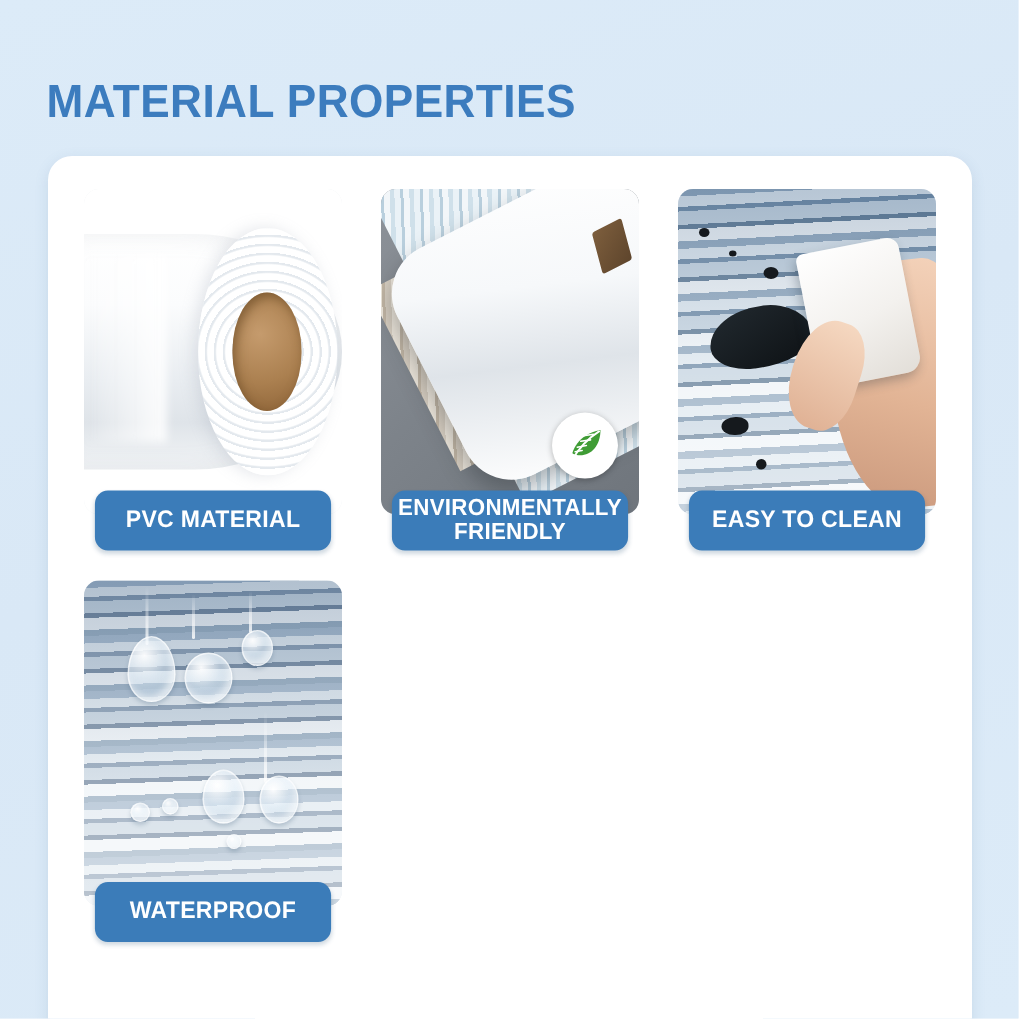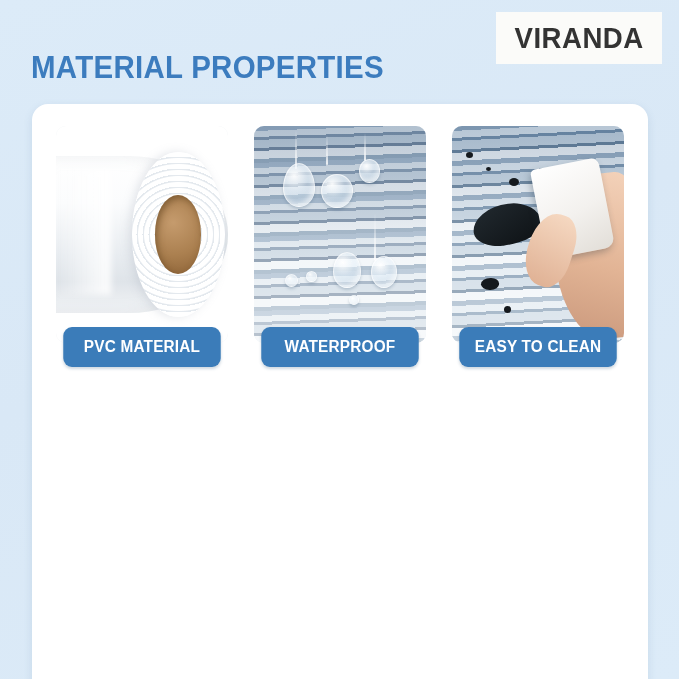--- a/index.html
+++ b/index.html
@@ -504,74 +504,94 @@
     height: 88%;
     box-shadow: inset 0 0 14px rgba(80,70,65,0.12);
     pointer-events: none;
   }
 </style>
 </head>
 <body>
 
 <div id="root">
 
-  <div class="brand-box">
-    <span class="brand-text">VIRANDA</span>
-  </div>
 
   <div class="page-title">MATERIAL PROPERTIES</div>
 
   <div class="card">
     <div class="grid">
 
       <div class="feature">
         <div class="thumb">
           <div class="pvc-bg">
             <div class="pvc-roll-body"></div>
             <div class="pvc-sheen"></div>
             <div class="pvc-rings"></div>
             <div class="pvc-core"></div>
           </div>
         </div>
         <div class="label">PVC MATERIAL</div>
       </div>
 
-
+      <div class="feature">
+        <div class="thumb">
+          <div class="env-bg">
+            <div class="env-print"></div>
+            <div class="env-print-warm"></div>
+            <div class="env-roll"></div>
+            <div class="env-roll-end"></div>
+            <div class="leaf-badge">
+              <svg width="30" height="30" viewBox="0 0 32 32" aria-hidden="true">
+                <path d="M27 5c0 11-6.5 18-14.5 18C9 23 7 21.5 7 21.5S10 8 27 5z" fill="#3f9c35"></path>
+                <path d="M26 6C18 11 12 17 6.5 27" stroke="#ffffff" stroke-width="1.4" fill="none" stroke-linecap="round"></path>
+                <path d="M22 8l-7 1M20 12l-7 1M17 16l-6.5 1.2M14 19.5l-5 1" stroke="#ffffff" stroke-width="1.1" fill="none" stroke-linecap="round"></path>
+              </svg>
+            </div>
+          </div>
+        </div>
+        <div class="label two-line">
+          <span>
+            <span>ENVIRONMENTALLY</span><br>
+            <span>FRIENDLY</span>
+          </span>
+        </div>
+      </div>
+
+
+      <div class="feature">
+        <div class="thumb">
+          <div class="clean-bg"></div>
+          <div class="stain" style="left:8%;top:12%;width:7px;height:6px;"></div>
+          <div class="stain" style="left:20%;top:19%;width:5px;height:4px;"></div>
+          <div class="stain" style="left:33%;top:24%;width:10px;height:8px;"></div>
+          <div class="stain-big"></div>
+          <div class="stain" style="left:17%;top:70%;width:18px;height:12px;border-radius:55% 45% 50% 50%;"></div>
+          <div class="stain" style="left:30%;top:83%;width:7px;height:7px;"></div>
+          <div class="clean-hand"></div>
+          <div class="cloth"></div>
+          <div class="clean-thumb-f"></div>
+        </div>
+        <div class="label">EASY TO CLEAN</div>
+      </div>
 
       <div class="feature">
         <div class="thumb">
           <div class="wood-blue"></div>
           <div class="trail" style="left:24%;top:2%;height:18%;"></div>
           <div class="trail" style="left:42%;top:4%;height:14%;"></div>
           <div class="trail" style="left:64%;top:3%;height:13%;"></div>
           <div class="trail" style="left:70%;top:40%;height:22%;"></div>
           <div class="drop" style="left:17%;top:17%;width:30px;height:42px;border-radius:50% 50% 50% 50%/58% 58% 42% 42%;"></div>
           <div class="drop" style="left:39%;top:22%;width:30px;height:32px;"></div>
           <div class="drop" style="left:61%;top:15%;width:19px;height:22px;"></div>
           <div class="drop" style="left:46%;top:58%;width:26px;height:34px;border-radius:50% 50% 50% 50%/55% 55% 45% 45%;"></div>
           <div class="drop" style="left:68%;top:60%;width:24px;height:30px;"></div>
           <div class="drop" style="left:18%;top:68%;width:11px;height:11px;"></div>
           <div class="drop" style="left:30%;top:67%;width:9px;height:9px;"></div>
           <div class="drop" style="left:55%;top:78%;width:8px;height:8px;"></div>
         </div>
         <div class="label">WATERPROOF</div>
       </div>
 
-      <div class="feature">
-        <div class="thumb">
-          <div class="clean-bg"></div>
-          <div class="stain" style="left:8%;top:12%;width:7px;height:6px;"></div>
-          <div class="stain" style="left:20%;top:19%;width:5px;height:4px;"></div>
-          <div class="stain" style="left:33%;top:24%;width:10px;height:8px;"></div>
-          <div class="stain-big"></div>
-          <div class="stain" style="left:17%;top:70%;width:18px;height:12px;border-radius:55% 45% 50% 50%;"></div>
-          <div class="stain" style="left:30%;top:83%;width:7px;height:7px;"></div>
-          <div class="clean-hand"></div>
-          <div class="cloth"></div>
-          <div class="clean-thumb-f"></div>
-        </div>
-        <div class="label">EASY TO CLEAN</div>
-      </div>
-
 
     </div>
   </div>
 </div>
 
 </body></html>

